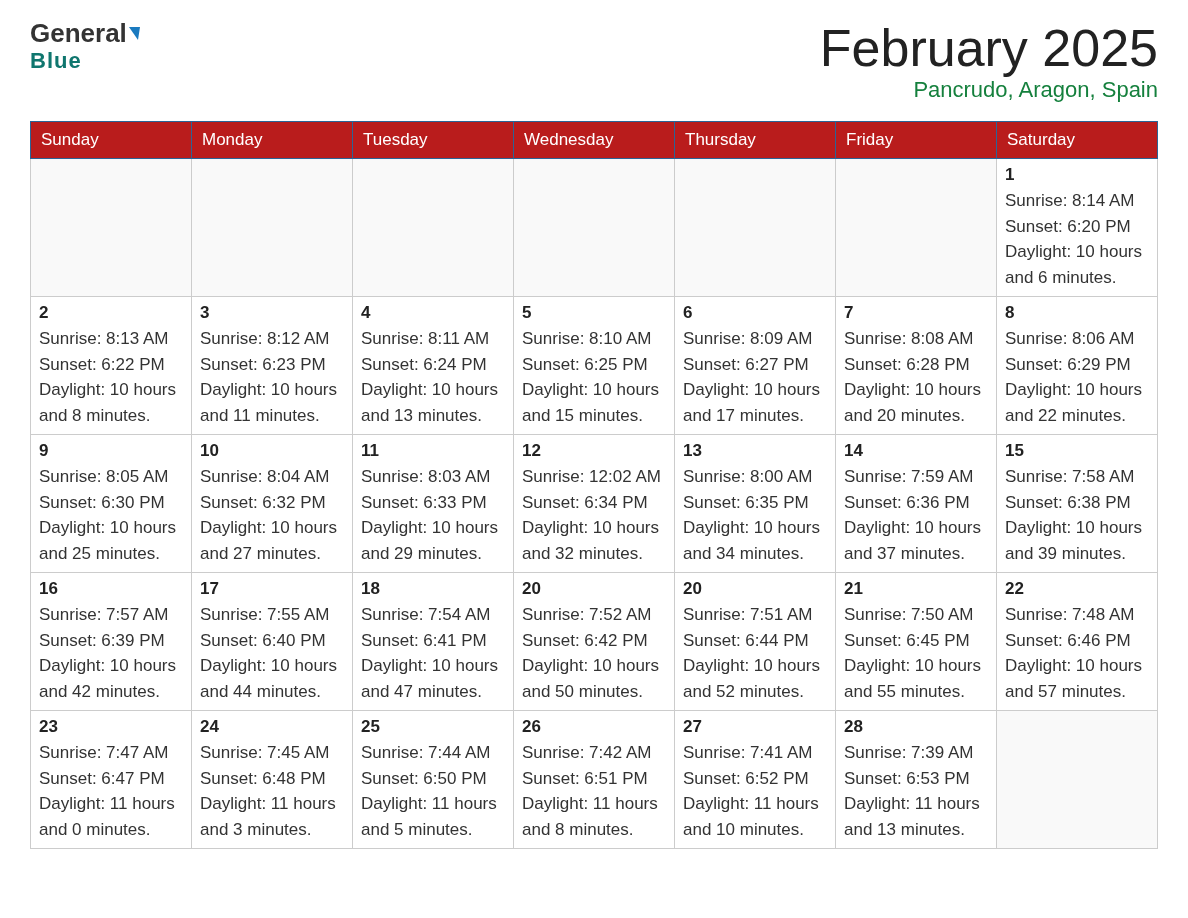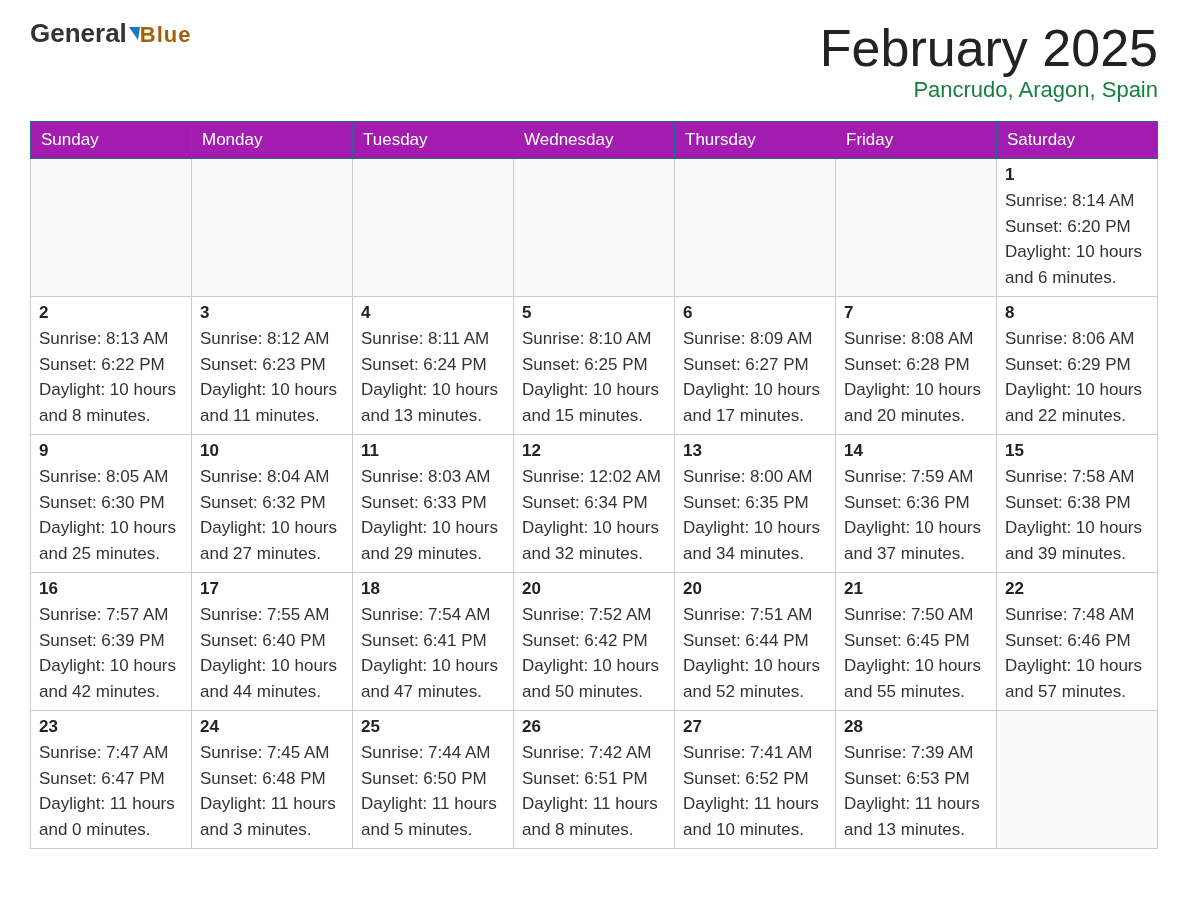--- a/index.html
+++ b/index.html
@@ -12,36 +12,36 @@
       padding: 20px 30px;
     }
     .header {
       display: flex;
       justify-content: space-between;
       align-items: flex-start;
       margin-bottom: 18px;
     }
     .logo {
       display: flex;
-      flex-direction: row;
+      flex-direction: column;
       align-items: flex-start;
     }
     .logo-top {
       font-size: 26px;
       font-weight: bold;
       color: #333;
       line-height: 1;
     }
     .logo-top span {
       color: #1a7abf;
     }
     .logo-bottom {
       font-size: 22px;
       font-weight: bold;
-      color: #a16207;
+      color: #0f766e;
       margin-top: 2px;
       letter-spacing: 1px;
     }
     .title-area {
       text-align: right;
     }
     .month-title {
       font-size: 52px;
       font-weight: normal;
       color: #222;
@@ -51,21 +51,21 @@
       font-size: 22px;
       color: #15803d;
       margin-top: 0;
     }
     .calendar {
       width: 100%;
       border-collapse: collapse;
       border: 1px solid #bbb;
     }
     .calendar th {
-      background-color: #a21caf;
+      background-color: #b91c1c;
       color: #fff;
       font-size: 17px;
       font-weight: normal;
       padding: 8px 10px;
       text-align: left;
       border: 1px solid #2a6496;
     }
     .calendar td {
       vertical-align: top;
       padding: 6px 8px;

